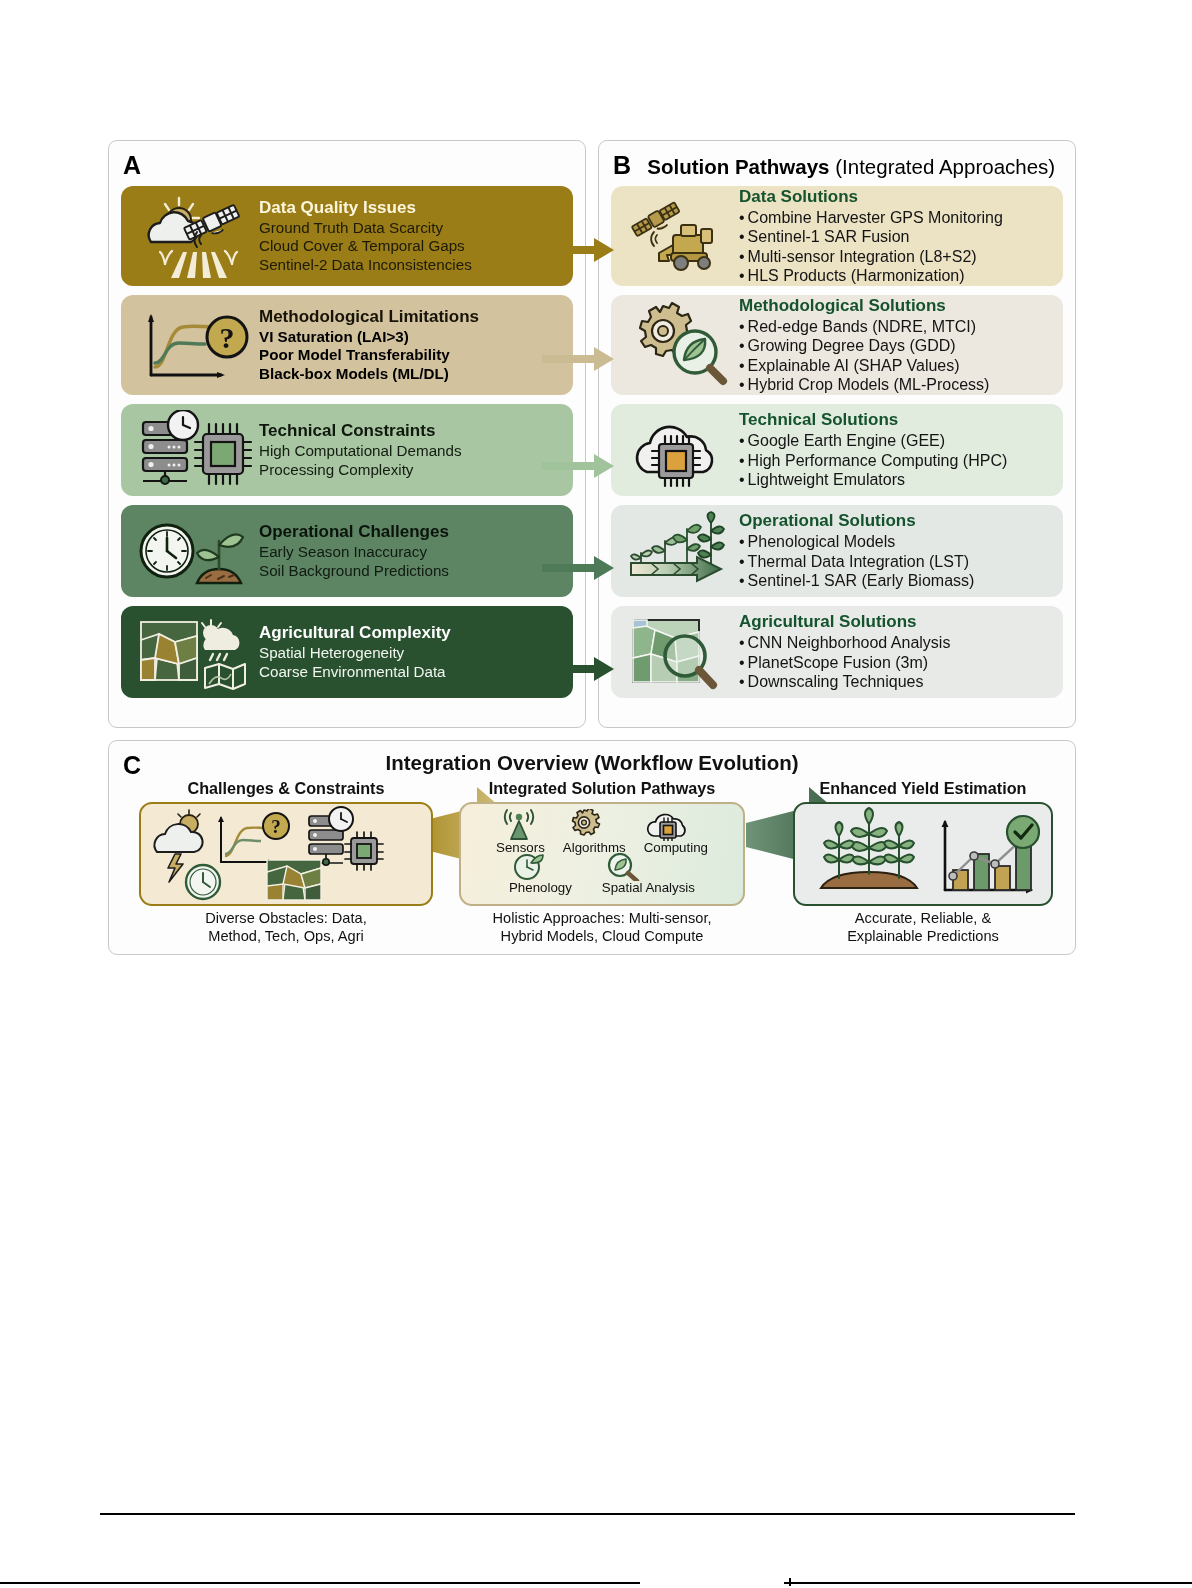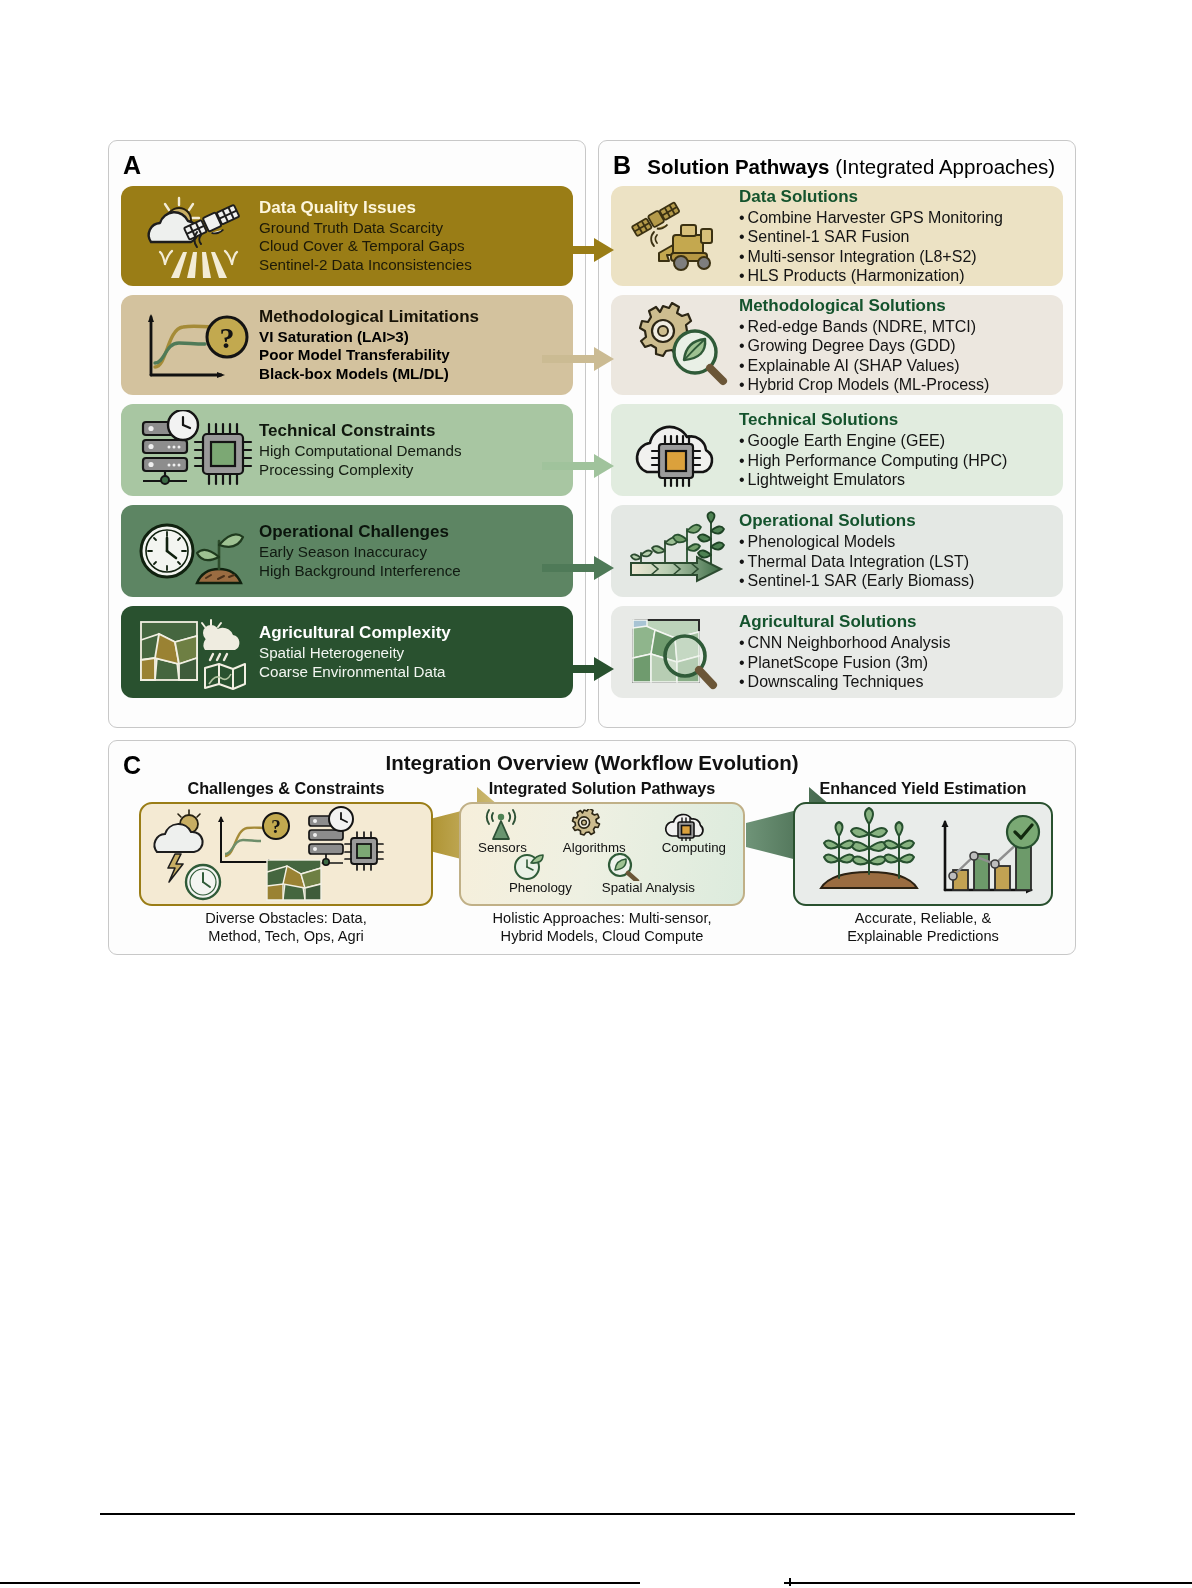--- a/index.html
+++ b/index.html
@@ -391,21 +391,21 @@
               </g>
 
               <path d="M84 58 L84 30" stroke="#2d4c2b" stroke-width="2.6" stroke-linecap="round" fill="none"></path>
               <path d="M84 34 q14 -16 24 -8 q-6 14 -24 8 z" fill="#9ec292" stroke="#1f3a1e" stroke-width="2.2" stroke-linejoin="round"></path>
               <path d="M84 46 q-14 -12 -22 -4 q6 12 22 4 z" fill="#9ec292" stroke="#1f3a1e" stroke-width="2.2" stroke-linejoin="round"></path>
             </svg>
           </div>
           <div class="txt">
             <div class="box-title">Operational Challenges</div>
             <div class="box-line">Early Season Inaccuracy</div>
-            <div class="box-line">High Background Interference</div>
+            <div class="box-line">Soil Background Predictions</div>
           </div>
         </div>
 
         <div class="cat-box c5" style="height:92px">
           <div class="ico">
             <svg width="120" height="80" viewBox="0 0 120 80">
               <g stroke="#f2efe2" stroke-width="1.8">
                 <rect x="6" y="10" width="56" height="58" fill="#45663f"></rect>
                 <path d="M6 28 L24 22 L40 30 L62 24" fill="none"></path>
                 <path d="M24 22 L20 68" fill="none"></path>
@@ -790,21 +790,21 @@
         <div class="stage-caption">
           <div>Diverse Obstacles: Data,</div>
           <div>Method, Tech, Ops, Agri</div>
         </div>
       </div>
 
       <div class="stage" id="stage2">
         <div class="stage-label">Integrated Solution Pathways</div>
         <div class="stage-card">
           <div style="padding:5px 6px 0 6px">
-            <div class="icon-row" style="gap:36px">
+            <div class="icon-row" style="gap:18px">
               <div>
                 <svg width="46" height="32" viewBox="0 0 46 32">
                   <g fill="none" stroke="#2e5136" stroke-width="1.9" stroke-linecap="round">
                     <path d="M15 12 a8 8 0 0 1 0 -8"></path>
                       <path d="M11 15 a13 13 0 0 1 0 -14"></path>
                     <path d="M31 12 a8 8 0 0 0 0 -8"></path>
                       <path d="M35 15 a13 13 0 0 0 0 -14"></path>
                   </g>
                   <circle cx="23" cy="8" r="3.2" fill="#4e8253"></circle>
                   <path d="M23 12 L31 30 L15 30 Z" fill="#69956f" stroke="#2e5136" stroke-width="1.8" stroke-linejoin="round"></path>

